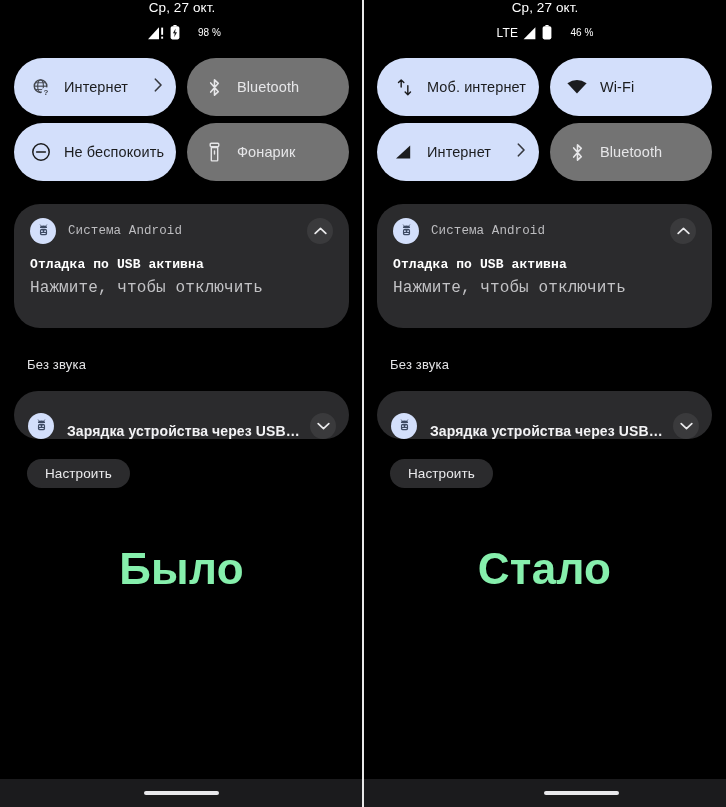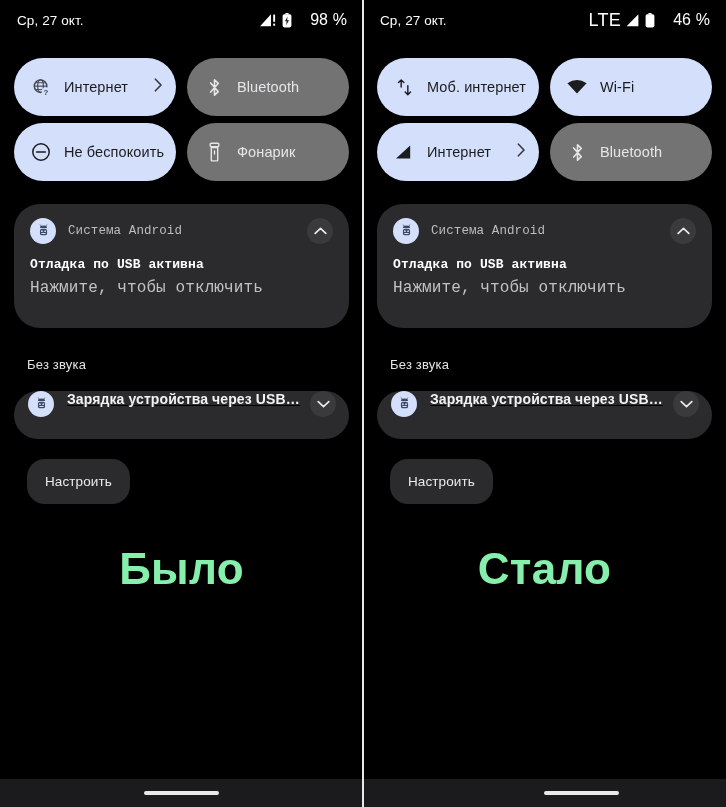--- a/index.html
+++ b/index.html
@@ -34,28 +34,29 @@
     position: absolute;
     top: 0; left: 0; right: 0;
     height: 40px;
     display: flex;
     align-items: center;
     justify-content: space-between;
     padding: 0 16px 0 17px;
     color: #ffffff;
     font-size: 13.5px;
     letter-spacing: .1px;
+    flex-direction: column;
   }
   .status-right {
     display: flex;
     align-items: center;
     gap: 5px;
   }
-  .lte-label { font-size: 18px; letter-spacing: .3px; }
-  .pct { font-size: 16px; margin-left: 13px; }
+  .lte-label { font-size: 12px; letter-spacing: .3px; }
+  .pct { font-size: 10px; margin-left: 13px; }
 
   .signal-tri { display:block; }
   .batt { display:block; }
 
   
   .tiles {
     position: absolute;
     top: 58px; left: 14px;
     width: 335px;
     display: grid;
@@ -149,42 +150,41 @@
     color: #e3e3e5;
     letter-spacing: .2px;
   }
   .charge-row {
     position: absolute;
     top: 391px; left: 14px;
     width: 335px; height: 48px;
     background: #2b2b2d;
     border-radius: 24px;
     display: flex;
-    align-items: flex-start;
+    align-items: flex-end;
     padding: 0 13px 0 14px;
     cursor: pointer;
-    text-decoration: underline;
   }
   .charge-text {
     flex: 1;
     margin-left: 13px;
     font-size: 14px;
     font-weight: bold;
     color: #f2f2f4;
     letter-spacing: .1px;
     white-space: nowrap;
     overflow: hidden;
     text-overflow: ellipsis;
   }
 
   
   .configure-btn {
     position: absolute;
     top: 459px; left: 27px;
-    height: 45px;
+    height: 29px;
     padding: 14px 18px;
     background: #2b2b2d;
     border-radius: 18px;
     display: flex;
     align-items: center;
     color: #eaeaec;
     font-size: 13.5px;
     letter-spacing: .1px;
     cursor: pointer;
     border: none;

